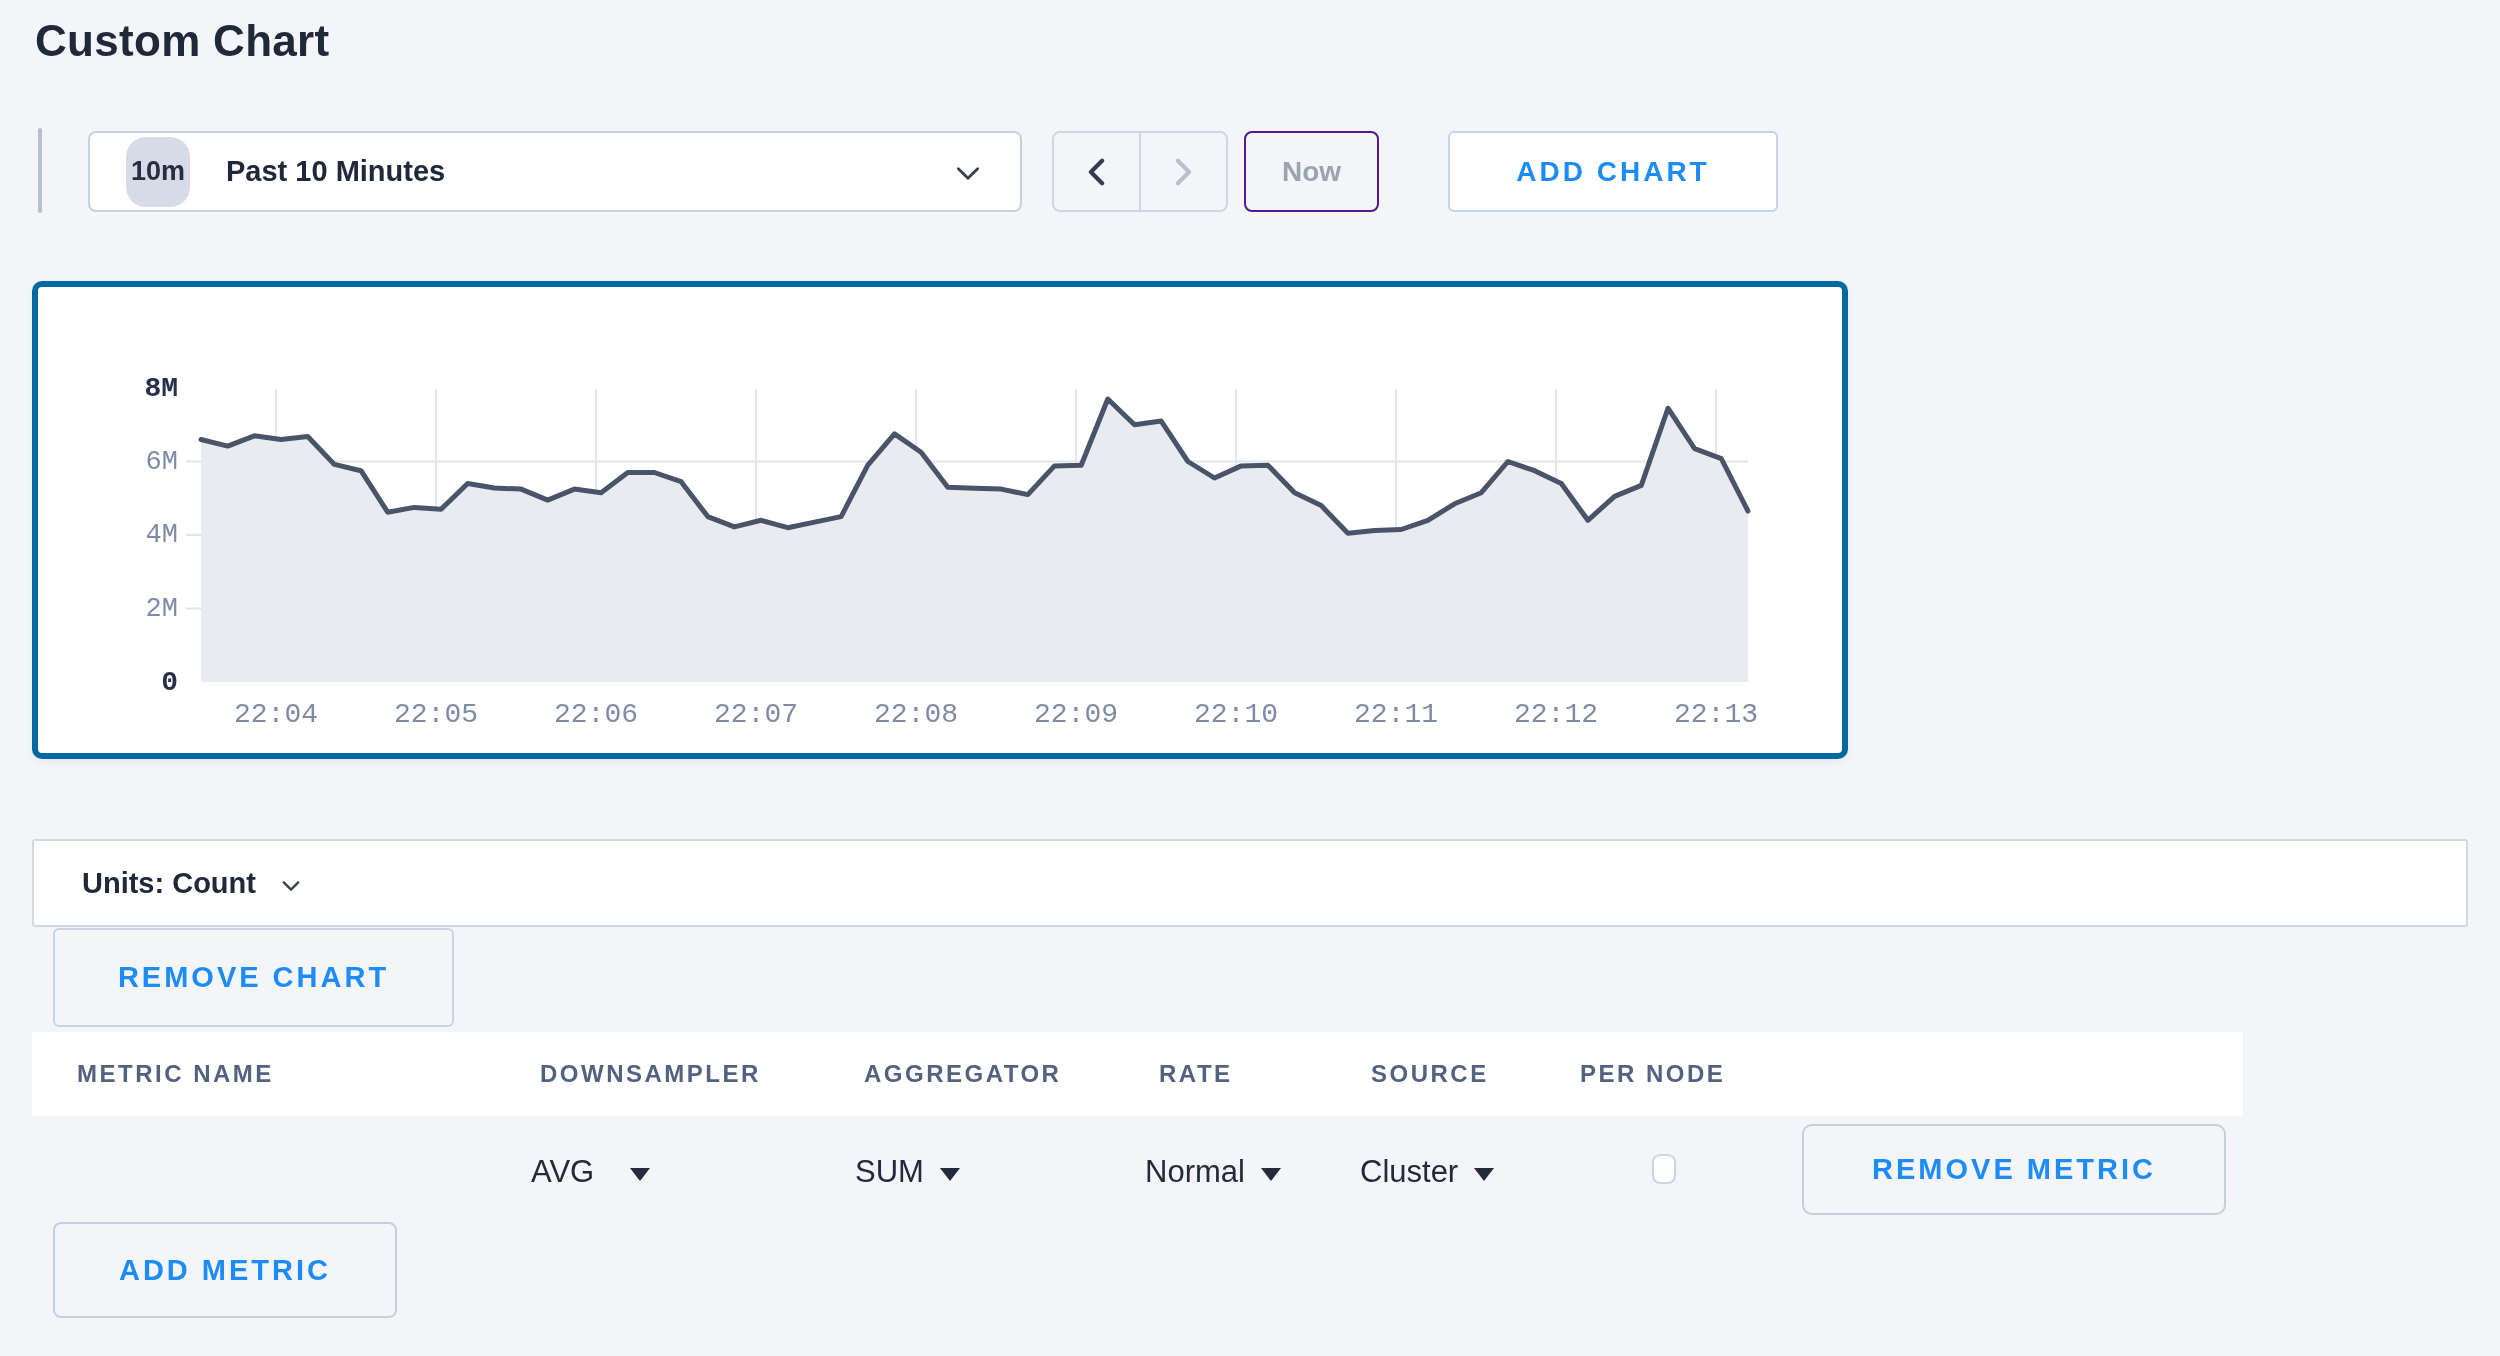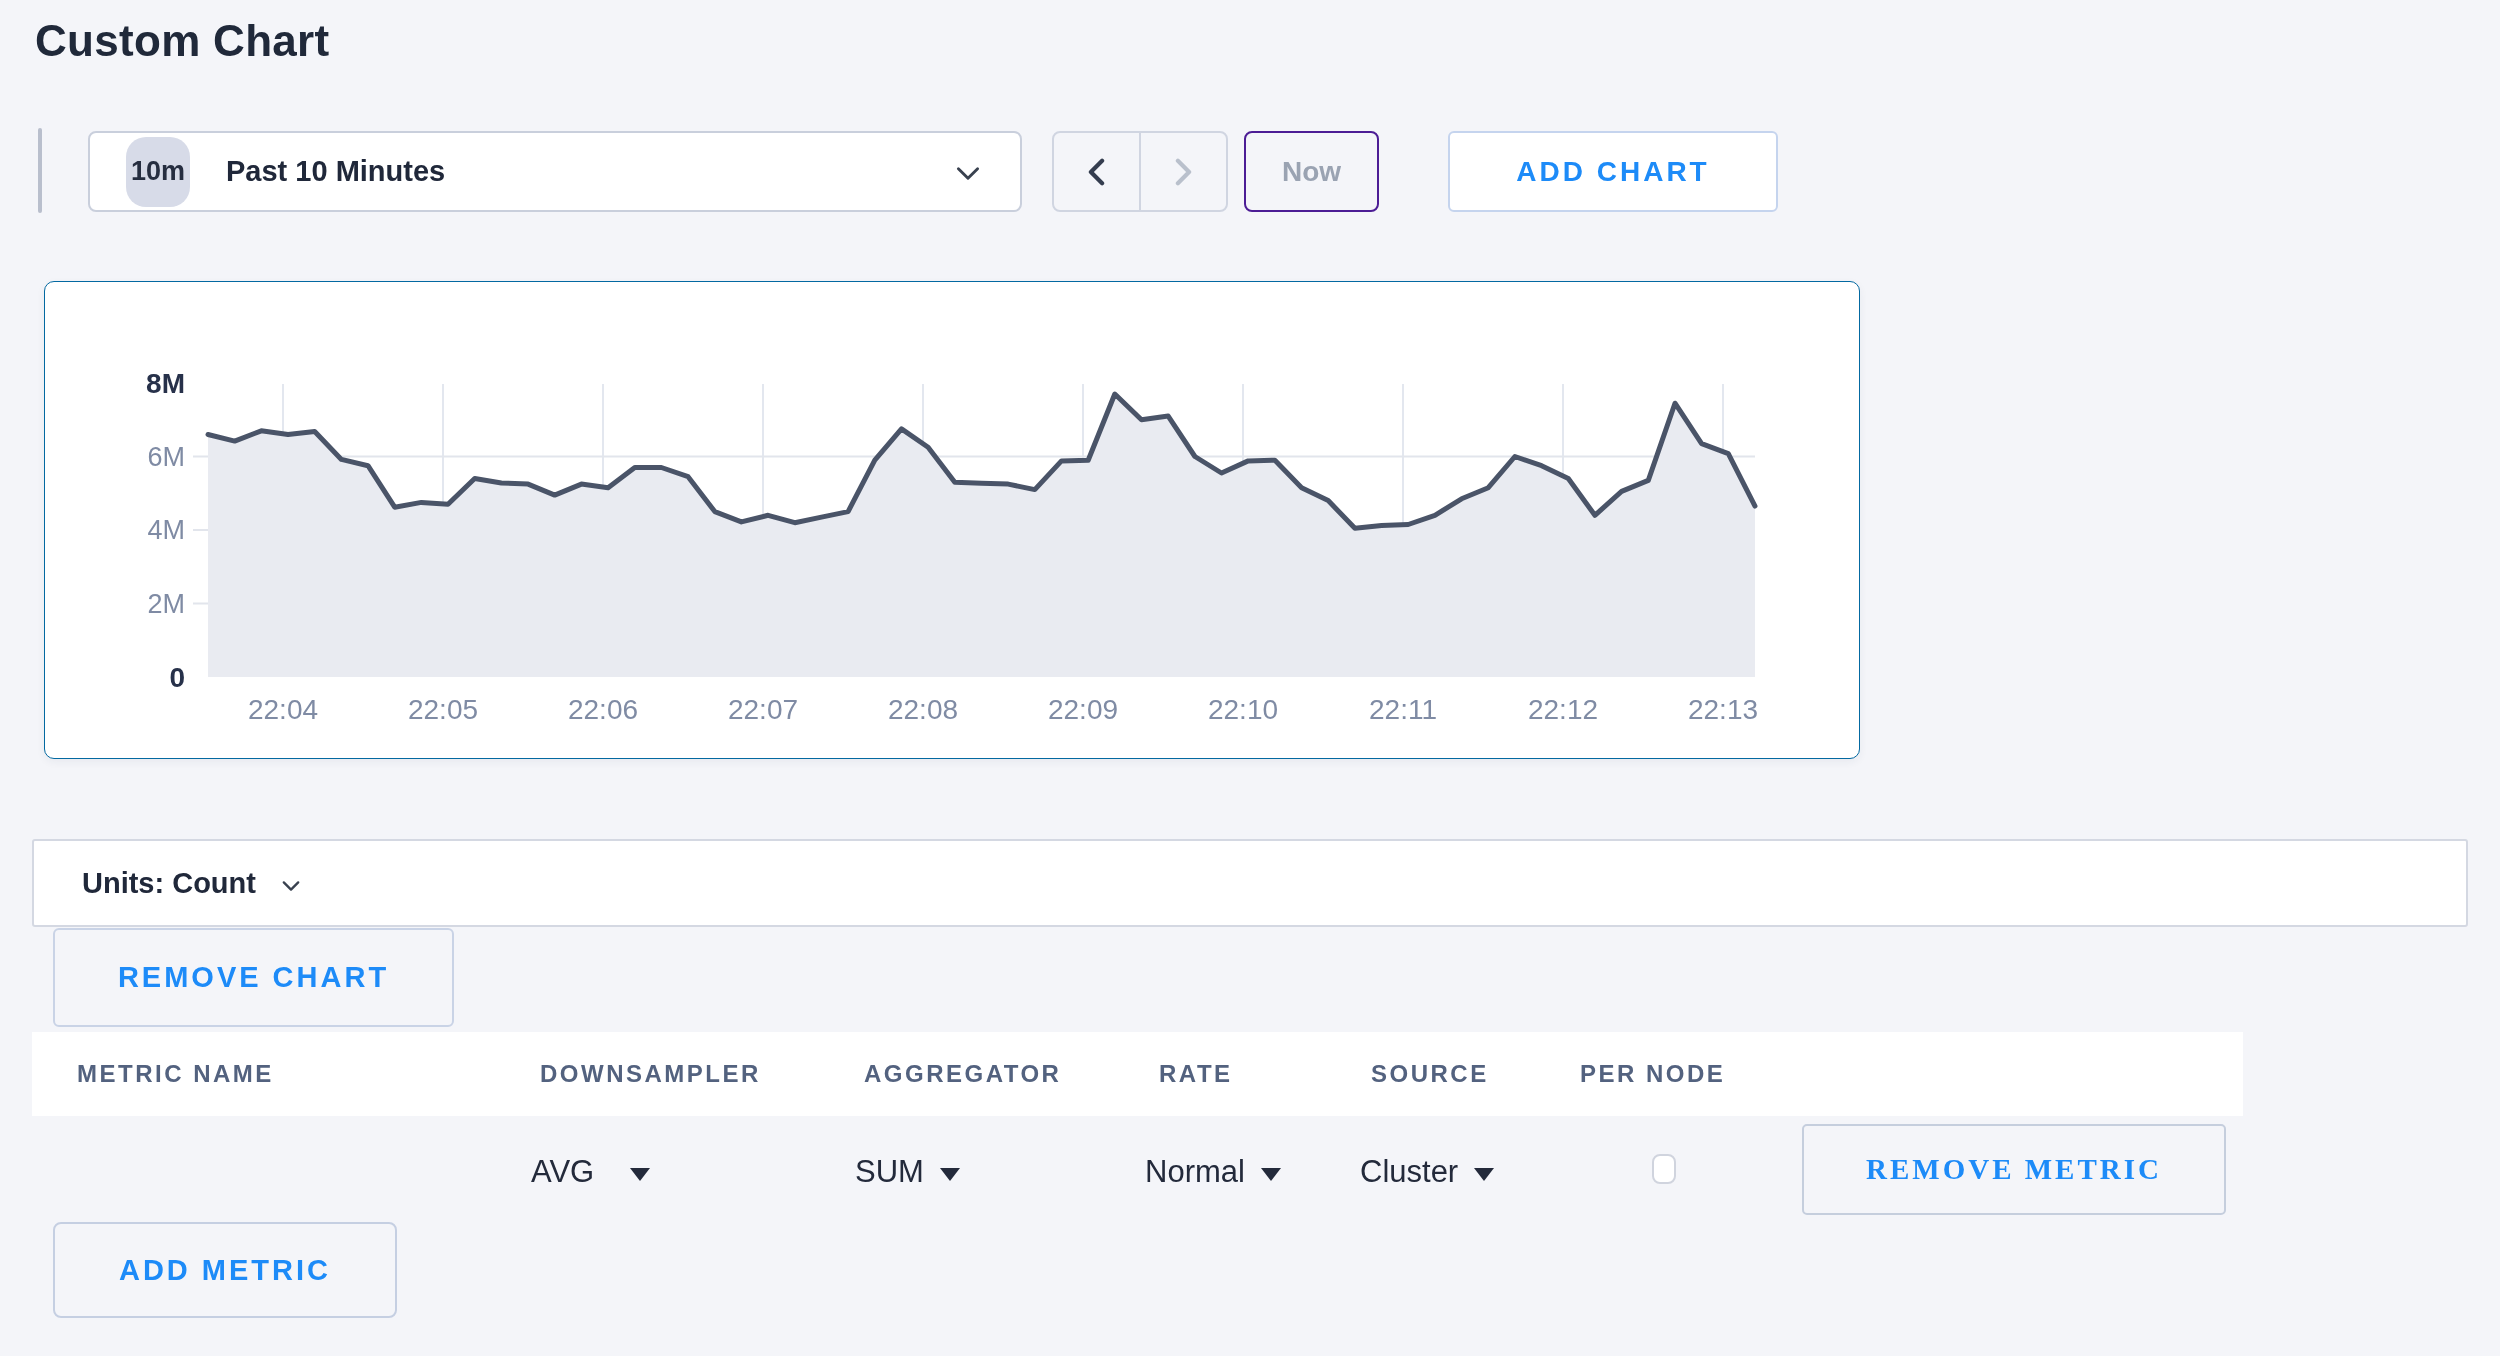--- a/index.html
+++ b/index.html
@@ -39,22 +39,22 @@
     font-size:28px;font-weight:700;color:#9aa3b2;cursor:pointer;
   }
   .add-chart-btn{
     left:1448px;top:131px;width:330px;height:81px;background:#fff;
     border:2px solid #c5d4ee;border-radius:6px;box-sizing:border-box;
     display:flex;align-items:center;justify-content:center;
     font-size:28px;font-weight:600;letter-spacing:3px;color:#1d8bf8;cursor:pointer;
   }
   
   .chart-card{
-    left:44px;top:281px;width:1816px;height:478px;background:#fff;border-radius:10px;
-    border:1px solid #0369a1;box-shadow:0 3px 8px rgba(40,50,80,.06);box-sizing:border-box;
+    left:32px;top:281px;width:1816px;height:478px;background:#fff;border-radius:10px;
+    border:6px solid #0369a1;box-shadow:0 3px 8px rgba(40,50,80,.06);box-sizing:border-box;font-family:Liberation Mono, monospace;
   }
   .y-tick{
     position:absolute;width:110px;text-align:right;font-size:27px;color:#7f8ba4;
   }
   .y-tick.bold{font-weight:700;color:#27314a;font-size:28px;}
   .x-tick{
     position:absolute;width:160px;text-align:center;font-size:28px;color:#7f8ba4;
   }
   
   .units-bar{
@@ -64,21 +64,21 @@
   }
   .units-label{margin-left:48px;font-size:29px;font-weight:700;color:#20283a;}
   .units-chevron{margin-left:26px;margin-top:6px;}
   
   .outline-btn{
     display:flex;align-items:center;justify-content:center;box-sizing:border-box;
     font-size:29px;font-weight:600;letter-spacing:3px;color:#1d8bf8;cursor:pointer;
     background:transparent;border:2px solid #c9d3e6;
   }
   .remove-chart-btn{left:53px;top:928px;width:401px;height:99px;border-radius:6px;}
-  .remove-metric-btn{left:1802px;top:1124px;width:424px;height:91px;border-radius:5px;border-color:#c5cedd;background:transparent;font-family:Liberation Serif, serif;}
+  .remove-metric-btn{left:1802px;top:1124px;width:424px;height:91px;border-radius:10px;border-color:#c5cedd;background:transparent;}
   .add-metric-btn{left:53px;top:1222px;width:344px;height:96px;border-radius:8px;border-color:#c5cfe2;}
   
   .table-header{left:32px;top:1032px;width:2211px;height:84px;background:#fff;}
   .th{
     position:absolute;top:1060px;font-size:24px;font-weight:700;letter-spacing:2.5px;color:#53627f;
   }
   .cell{
     position:absolute;top:1150px;height:44px;display:flex;align-items:center;
     font-size:31px;color:#232a3b;cursor:pointer;
   }

